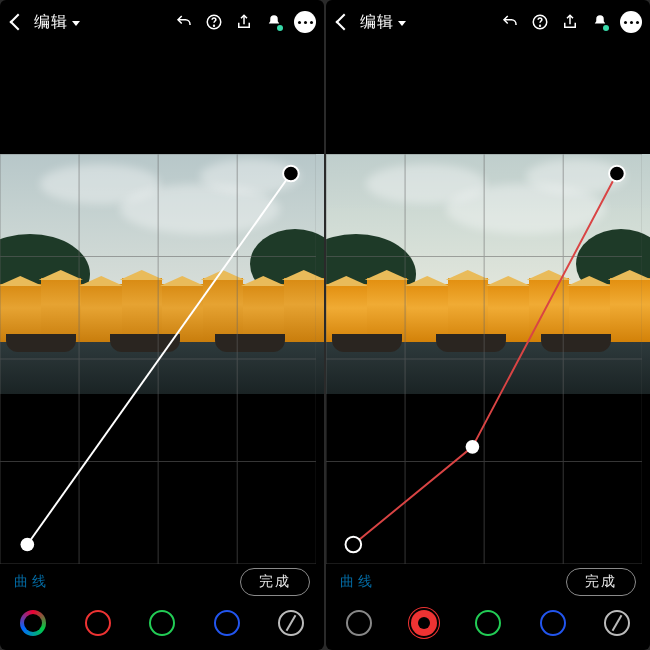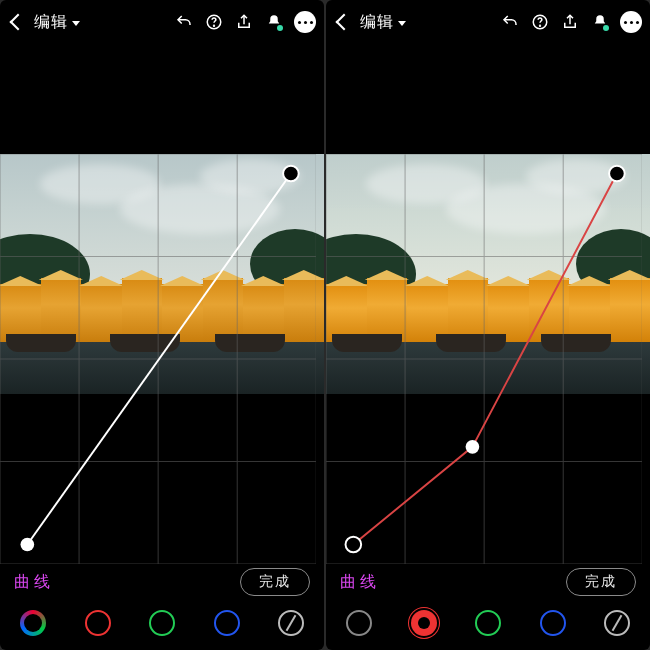--- a/index.html
+++ b/index.html
@@ -33,21 +33,21 @@
   .bld:nth-child(odd){height:60px;} .bld:nth-child(even){height:66px;}
   .roof{position:absolute;top:-8px;left:-2px;right:-2px;height:10px;background:#e9bb5a;clip-path:polygon(0 100%,50% 0,100% 100%);}
   .water{position:absolute;left:0;right:0;top:188px;height:52px;background:linear-gradient(#2e3a3c,#1a2324);} 
   .boat{position:absolute;width:70px;height:18px;background:#2a2520;border-radius:0 0 12px 12px;top:180px;}
   .b1{left:6px;} .b2{left:110px;} .b3{left:215px;}
   
   .curve-svg{position:absolute;left:0;right:0;top:110px;height:410px;}
   
   .footer{padding:8px 14px 14px;}
   .frow1{display:flex;align-items:center;justify-content:space-between;margin-bottom:14px;}
-  .tool-label{color:#d946ef;font-size:16px;letter-spacing:4px;}
+  .tool-label{color:#0369a1;font-size:14px;letter-spacing:4px;}
   .done-btn{border:1px solid #8a8a8a;color:#e6e6e6;background:transparent;border-radius:16px;padding:4px 18px;font-size:14px;letter-spacing:2px;}
   .channels{display:flex;align-items:center;justify-content:space-between;padding:0 6px;}
   .ch{width:26px;height:26px;border-radius:50%;position:relative;box-sizing:border-box;}
   .ring{border:2.5px solid;}
   .rgb{background:conic-gradient(#e03,#0c4,#06f,#e03);} 
   .rgb::after{content:"";position:absolute;inset:4px;border-radius:50%;background:#000;}
   .bw{border:2.5px solid #bbb;}
   .bw::before{content:"";position:absolute;left:50%;top:2px;bottom:2px;width:2px;background:#bbb;transform:translateX(-50%) rotate(30deg);}
   .sel-fill{background:currentColor;}
   .sel-fill::after{content:"";position:absolute;inset:7px;border-radius:50%;background:#000;}

